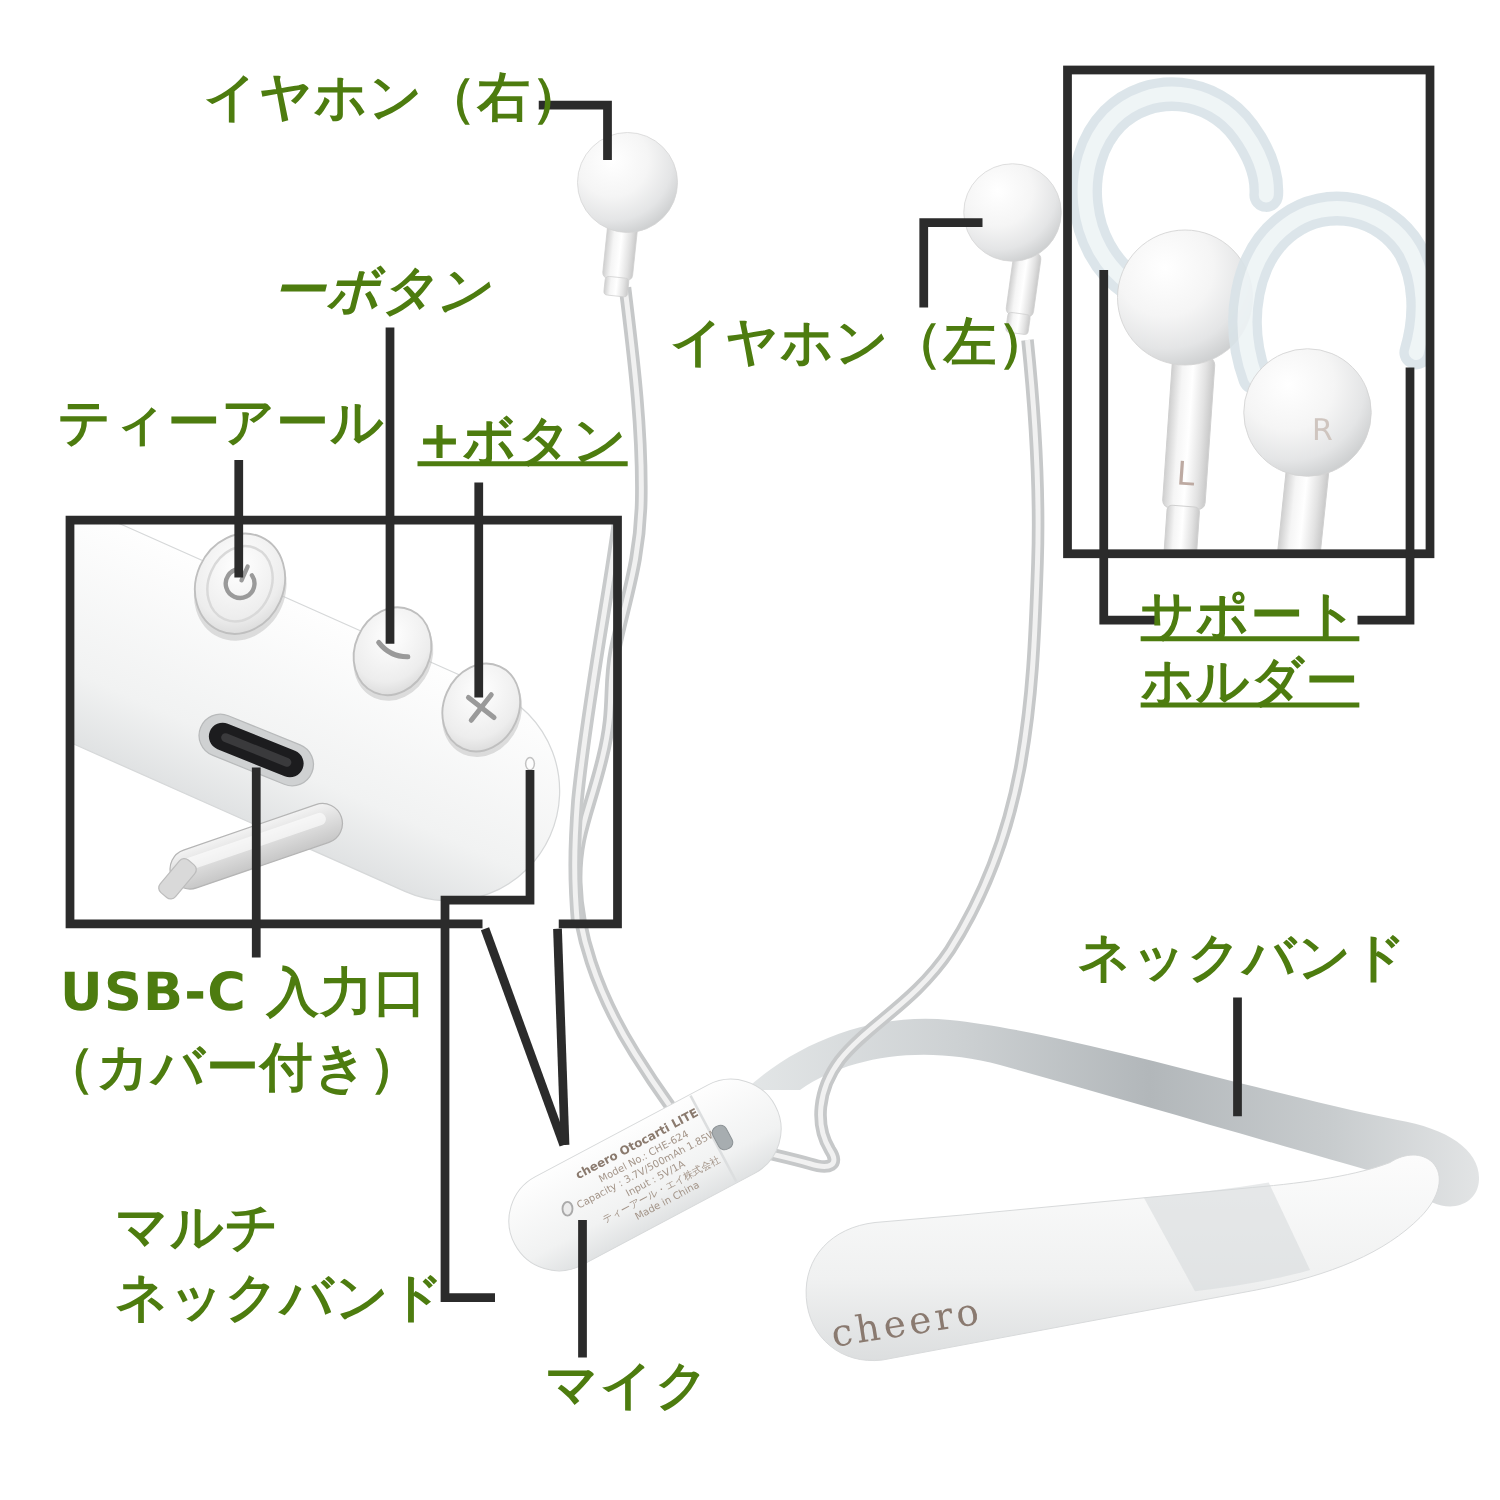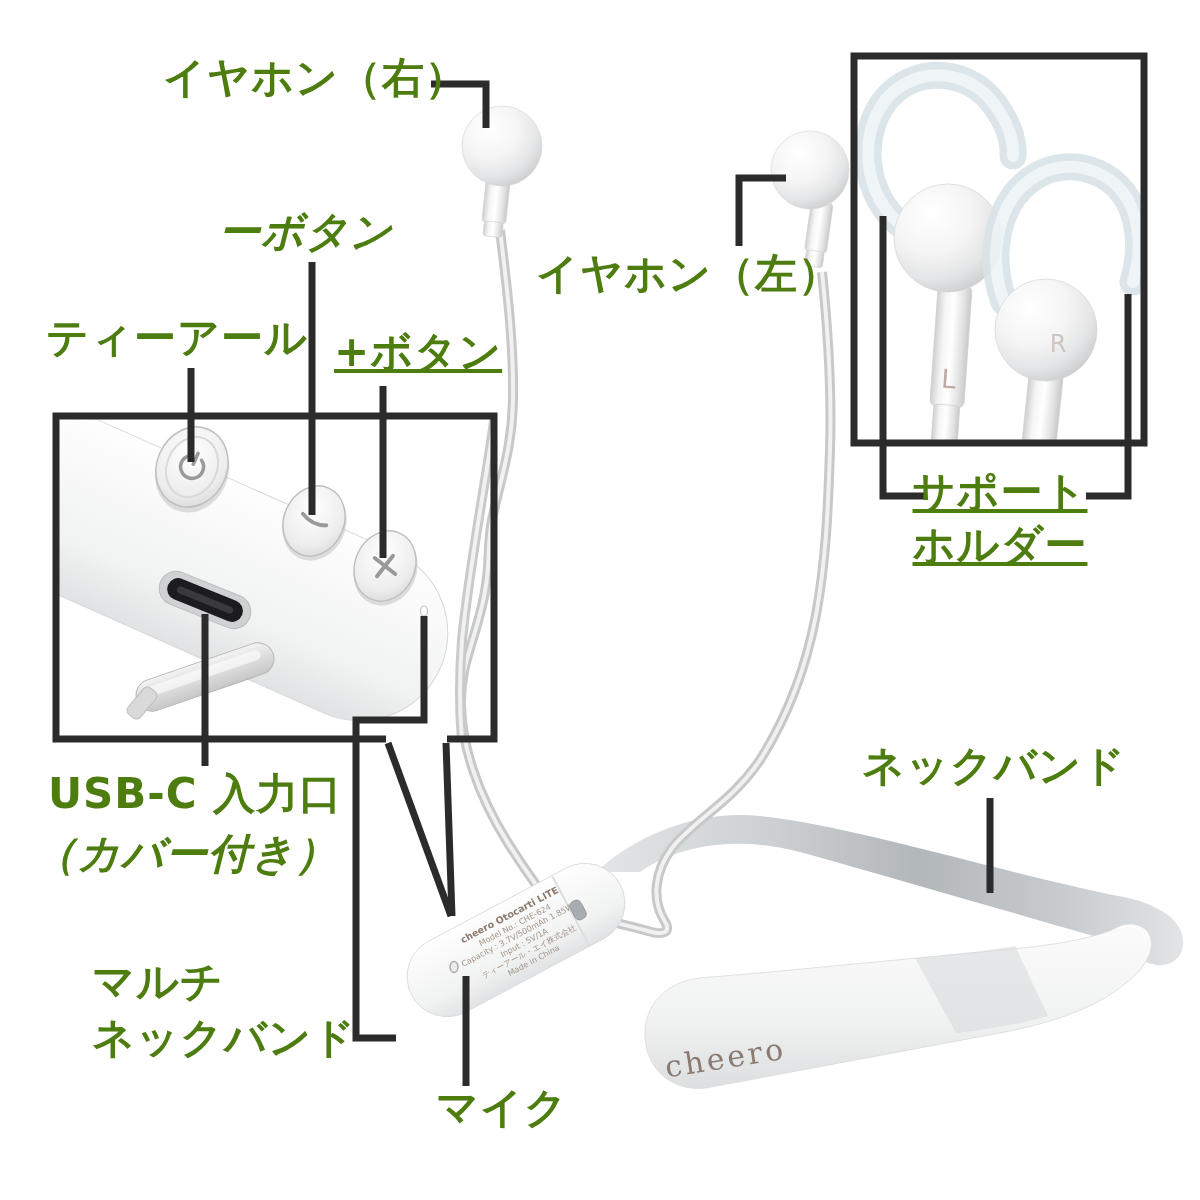--- a/index.html
+++ b/index.html
@@ -252,20 +252,20 @@
 <div class="lbl" style="left:536px;top:248px;text-align:right;">イヤホン（左）</div>
 
 <div class="lbl lbl-center" style="left:855px;top:466px;width:290px;text-decoration:underline;">
   <div>サポート</div>
   <div>ホルダー</div>
 </div>
 
 <div class="lbl" style="left:862px;top:740px;">ネックバンド</div>
 
 <div class="lbl" style="left:48px;top:768px;">USB-C 入力口</div>
-<div class="lbl" style="left:34px;top:828px;font-style:italic;">（カバー付き）</div>
+<div class="lbl" style="left:34px;top:828px;">（カバー付き）</div>
 
 <div class="lbl" style="left:92px;top:956px;">マルチ</div>
 <div class="lbl" style="left:92px;top:1012px;">ネックバンド</div>
 
 <div class="lbl" style="left:436px;top:1082px;">マイク</div>
 
 </div>
 
 </body></html>

